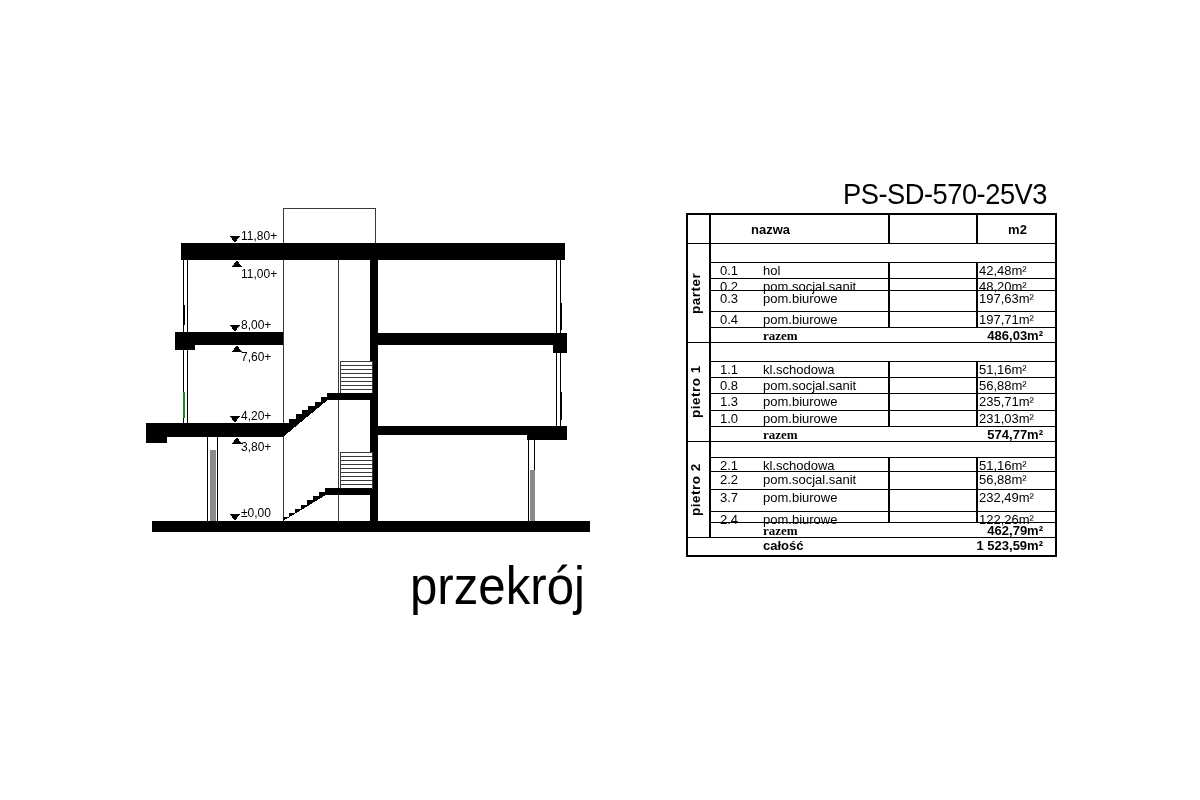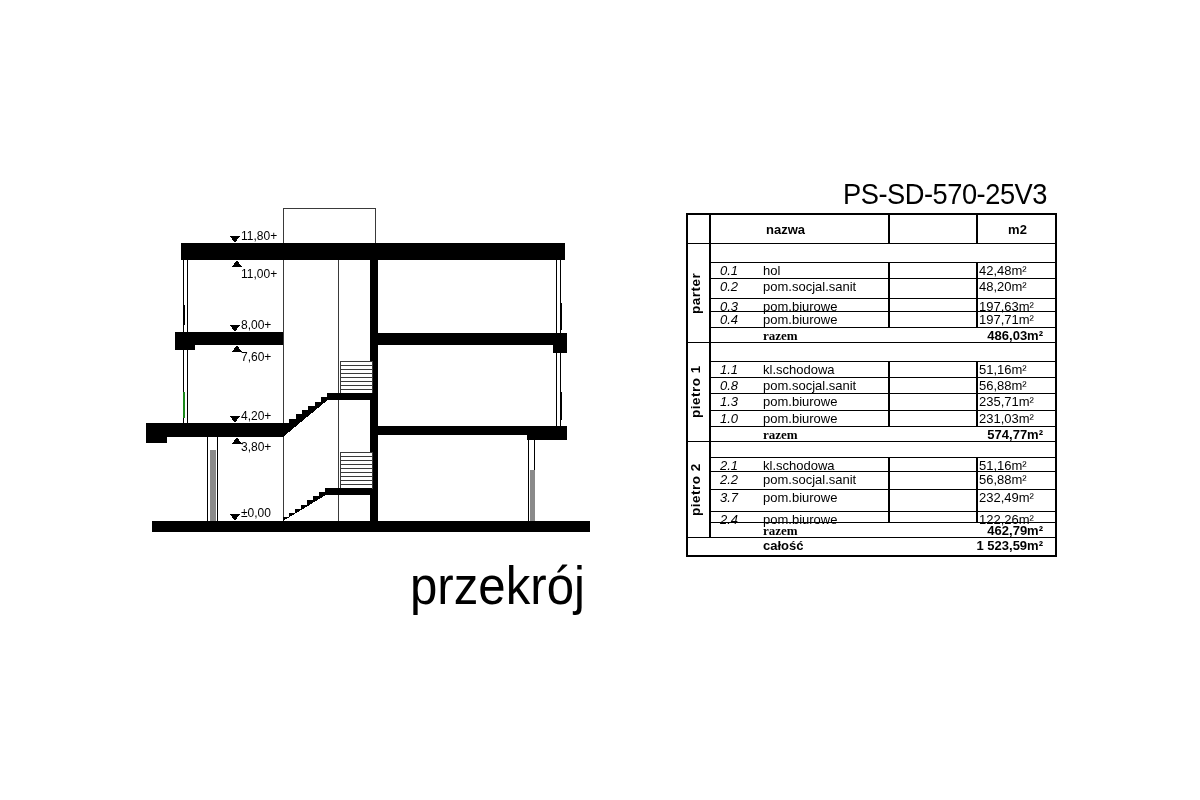--- a/index.html
+++ b/index.html
@@ -17,21 +17,21 @@
               border:2px solid #000;box-sizing:border-box;font-size:13px;}
   .vline{position:absolute;width:1.5px;background:#000;}
   .thead{position:absolute;left:0;right:0;top:0;height:29px;border-bottom:1.5px solid #000;box-sizing:border-box;}
   .hcell{position:absolute;top:0;height:29px;line-height:29px;text-align:center;font-weight:700;}
   .sect{position:absolute;left:0;right:0;border-bottom:1.5px solid #000;box-sizing:border-box;}
   .floor-label{position:absolute;left:0;top:0;bottom:0;width:21px;
                writing-mode:vertical-rl;transform:rotate(180deg);
                text-align:center;font-weight:700;font-size:13.5px;letter-spacing:0.5px;}
   .row{position:absolute;left:21px;right:0;height:16.2px;border-top:1.5px solid #000;
        box-sizing:border-box;line-height:15px;}
-  .no{position:absolute;left:11px;font-style:italic;}
+  .no{position:absolute;left:11px;}
   .nm{position:absolute;left:54px;}
   .ar{position:absolute;left:270px;}
   .b{font-weight:700;font-family:Liberation Serif, serif;}
   .arb{position:absolute;right:12px;font-weight:700;}
   .trow{position:absolute;left:0;right:0;top:323px;height:15px;line-height:16px;text-decoration:underline;}
   .trow .tnm{position:absolute;left:75px;font-weight:700;}
 </style>
 </head>
 <body>
 
@@ -139,40 +139,40 @@
   </svg>
 
   <div id="doc-title">PS-SD-570-25V3</div>
 
   <div id="area-table">
 
     <div class="thead">
       <div class="vline" style="left:21px;top:0;height:29px"></div>
       <div class="vline" style="left:200px;top:0;height:29px"></div>
       <div class="vline" style="left:288px;top:0;height:29px"></div>
-      <div class="hcell" style="left:22px;width:151px">nazwa</div>
+      <div class="hcell" style="left:7px;width:151px">nazwa</div>
       <div class="hcell" style="left:288px;width:83px">m2</div>
     </div>
 
     <div class="sect" style="top:29px;height:99px">
       <div class="floor-label">parter</div>
       <div class="vline" style="left:21px;top:0;height:99px"></div>
       <div class="vline" style="left:200px;top:18px;height:66.3px"></div>
       <div class="vline" style="left:288px;top:18px;height:66.3px"></div>
       <div class="row" style="top:18px">
         <span class="no">0.1</span>
         <span class="nm">hol</span>
         <span class="ar">42,48m²</span>
       </div>
       <div class="row" style="top:34.2px">
         <span class="no">0.2</span>
         <span class="nm">pom.socjal.sanit</span>
         <span class="ar">48,20m²</span>
       </div>
-      <div class="row" style="top:54px">
+      <div class="row" style="top:46px">
         <span class="no">0.3</span>
         <span class="nm">pom.biurowe</span>
         <span class="ar">197,63m²</span>
       </div>
       <div class="row" style="top:66.6px">
         <span class="no">0.4</span>
         <span class="nm">pom.biurowe</span>
         <span class="ar">197,71m²</span>
       </div>
       <div class="row" style="top:82.8px">

